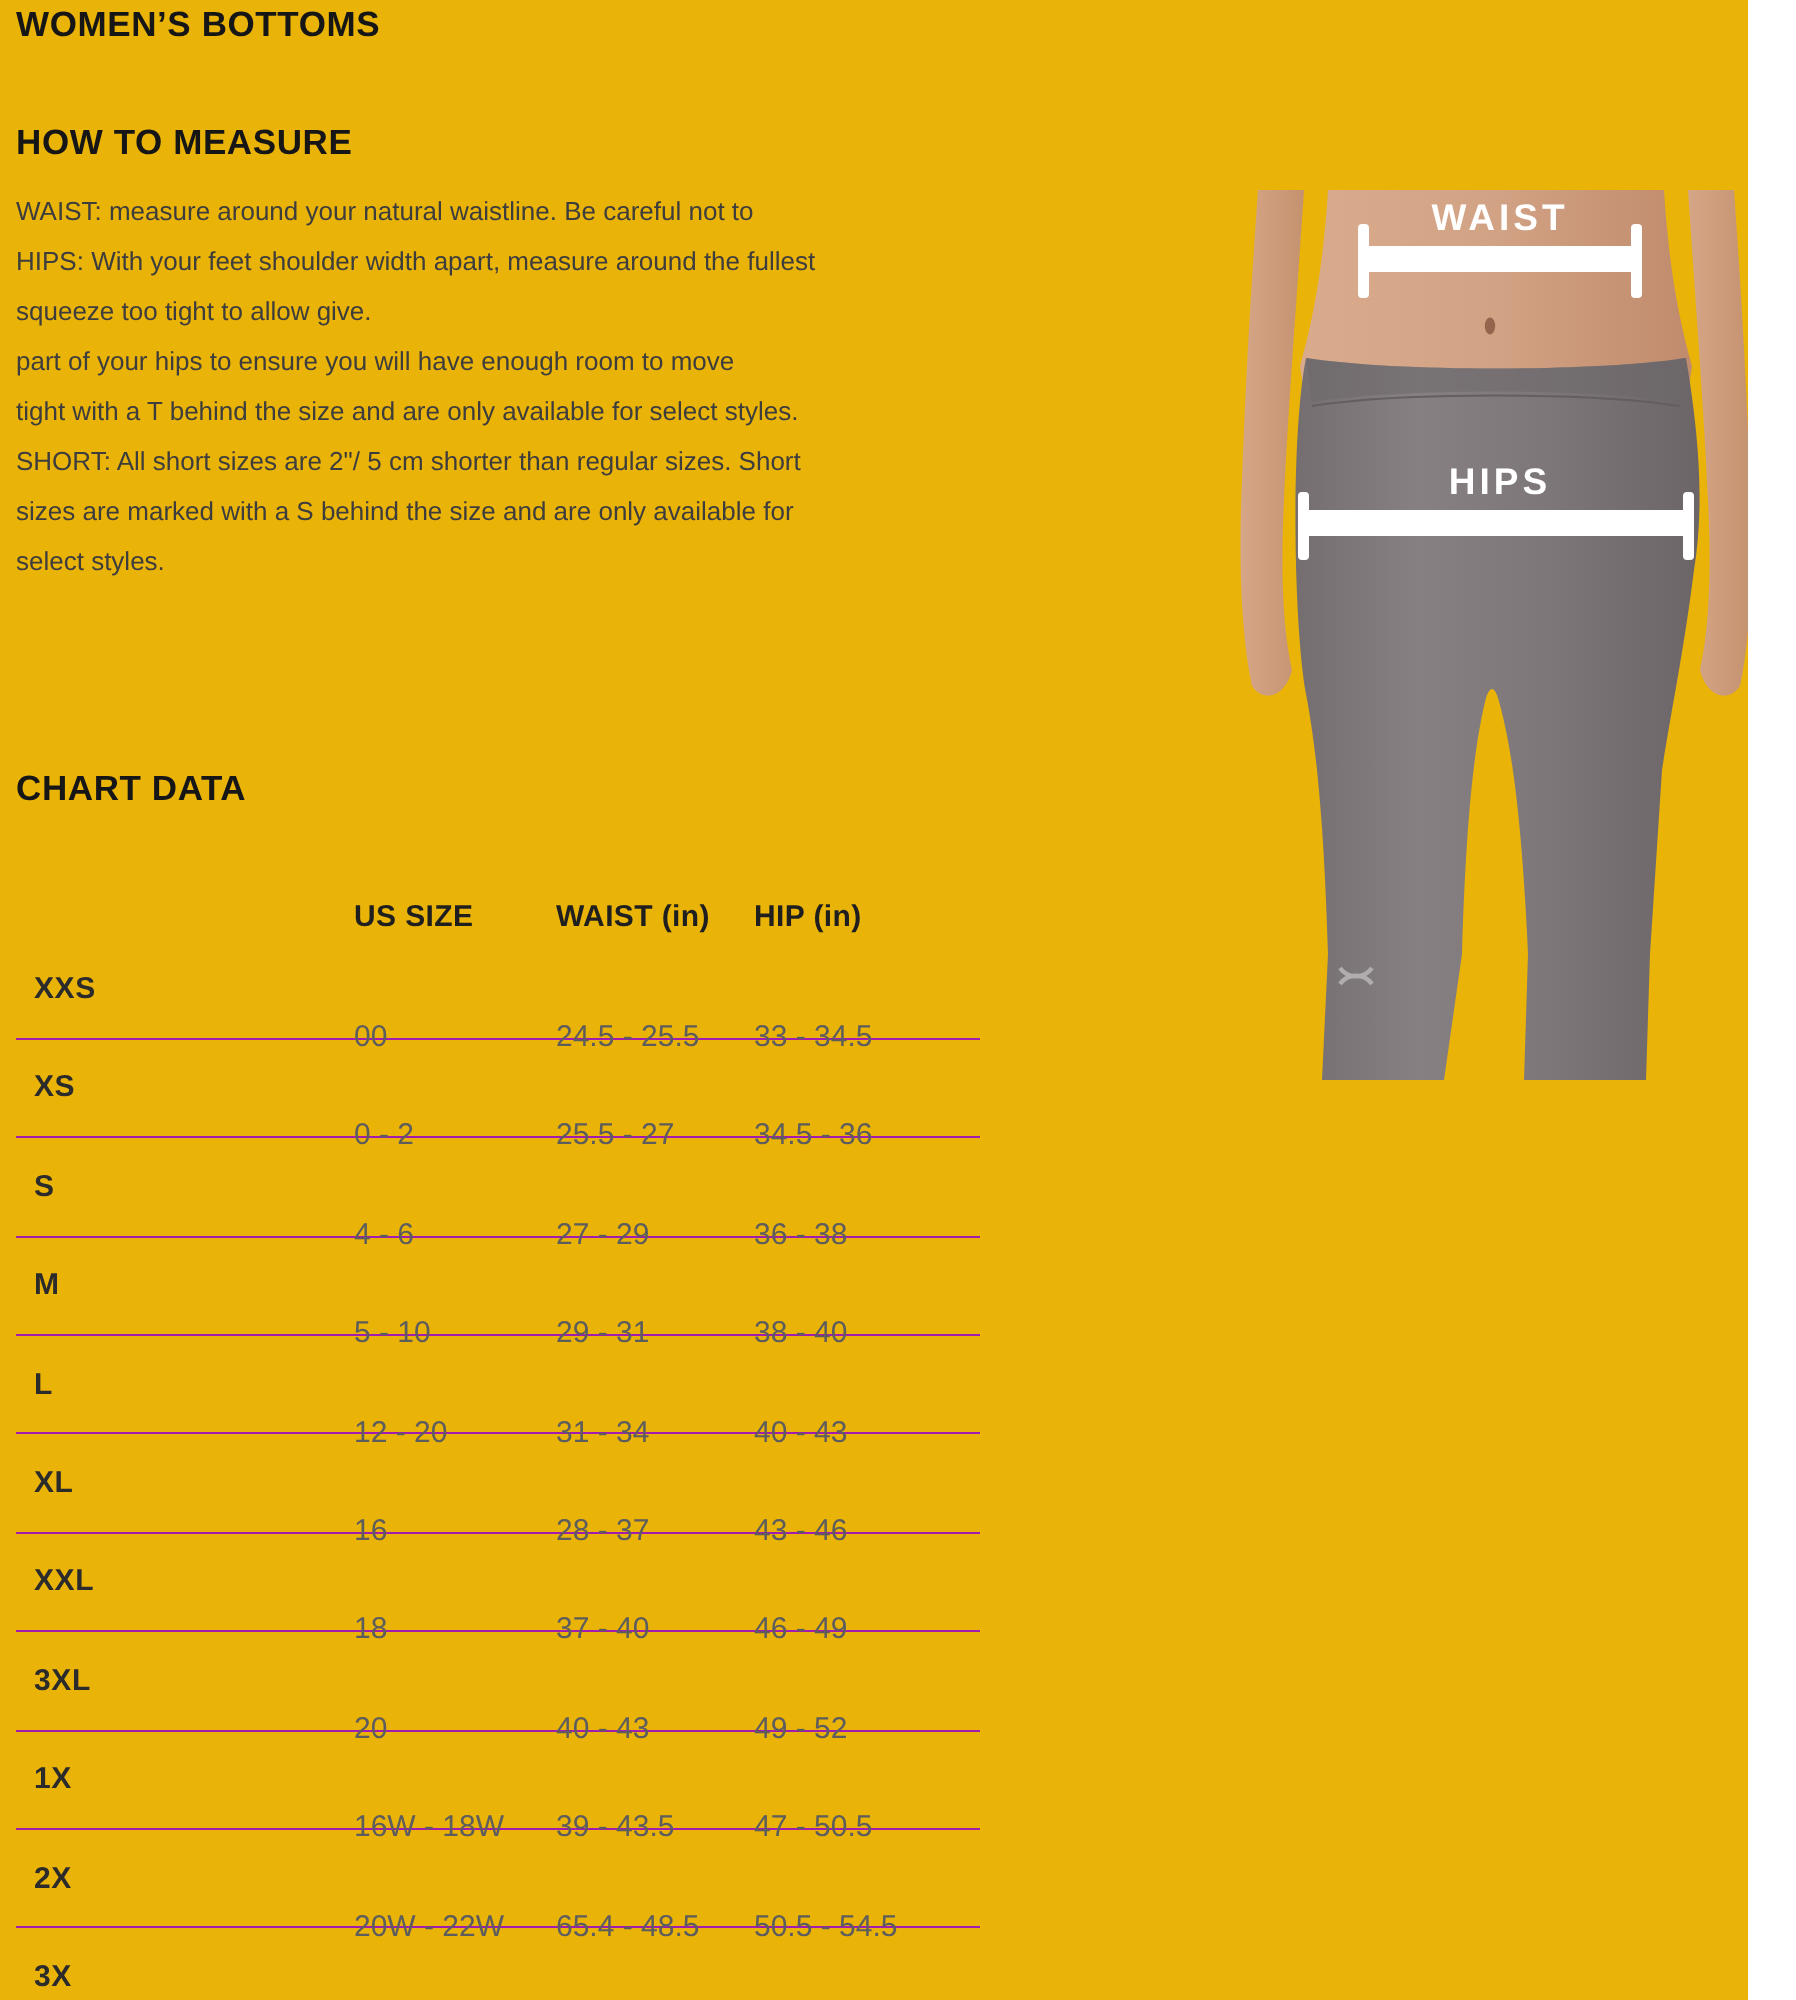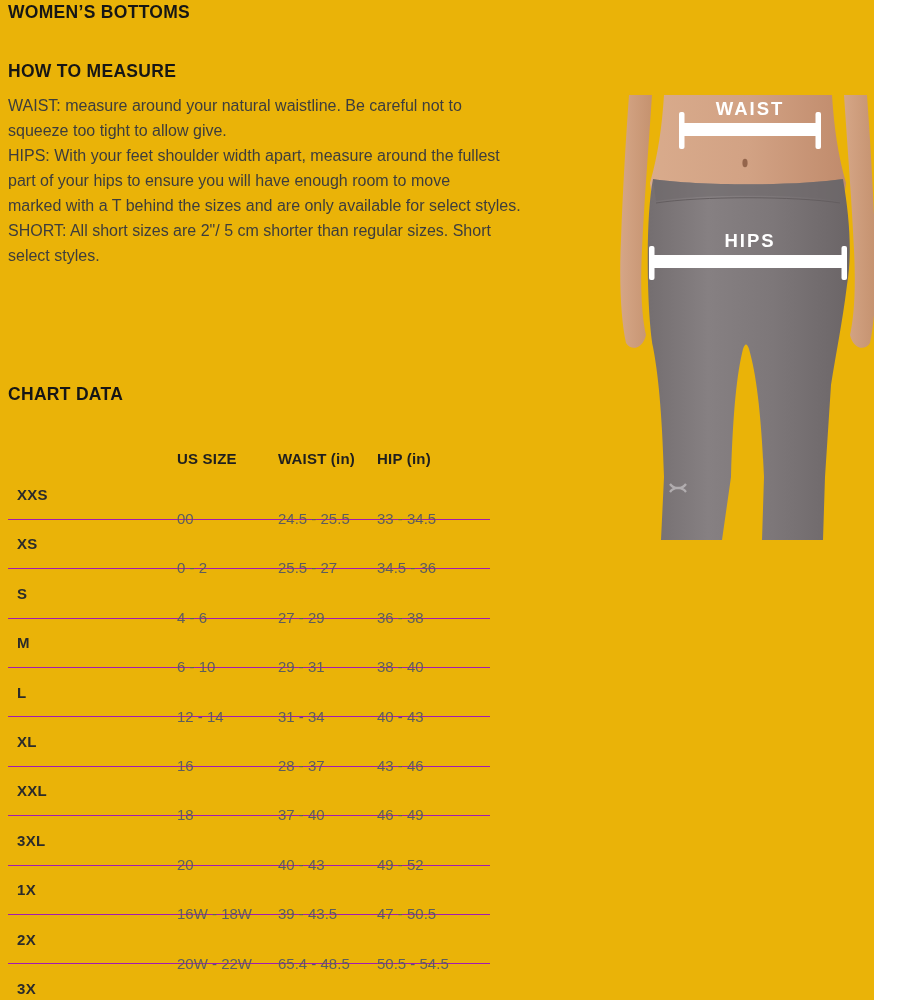--- a/index.html
+++ b/index.html
@@ -18,21 +18,21 @@
     white-space:nowrap;
   }
   .h1{top:2px;}
   .h2-measure{top:61px;}
   .h2-chart{top:384px;}
   .measure-text{
     position:absolute;left:8px;top:93px;width:540px;
   }
   .mline{
     height:25px;line-height:25px;
-    font-size:16px;color:#3d3d3d;white-space:nowrap;
+    font-size:13px;color:#3d3d3d;white-space:nowrap;
   }
   
   .size-table{
     position:absolute;left:8px;top:443px;width:482px;
   }
   .trow{display:flex;align-items:center;height:49.4px;box-sizing:border-box;}
   .trow:not(:last-child){border-bottom:1px solid #a21caf;}
   .thead{display:flex;align-items:flex-start;padding:7px 0 3.4px 0;}
   .c1{width:169px;box-sizing:border-box;padding-left:9px;}
   .c2{width:101px;}
@@ -56,25 +56,26 @@
 <body>
 
 <div class="page">
 
   <div class="h1">WOMEN’S BOTTOMS</div>
 
   <div class="h2 h2-measure">HOW TO MEASURE</div>
 
   <div class="measure-text">
     <div class="mline">WAIST: measure around your natural waistline. Be careful not to</div>
+    <div class="mline">HIPS: With your feet shoulder width apart, measure around the fullest</div>
     <div class="mline">squeeze too tight to allow give.</div>
-    <div class="mline">HIPS: With your feet shoulder width apart, measure around the fullest</div>
     <div class="mline">part of your hips to ensure you will have enough room to move</div>
-    <div class="mline">marked with a T behind the sizes and are only available for select styles.</div>
+    <div class="mline">tight with a T behind the size and are only available for select styles.</div>
     <div class="mline">SHORT: All short sizes are 2"/ 5 cm shorter than regular sizes. Short</div>
+    <div class="mline">sizes are marked with a S behind the size and are only available for</div>
     <div class="mline">select styles.</div>
   </div>
 
   <div class="figure">
     <svg width="300" height="460" viewBox="0 0 300 460">
       <defs>
         <linearGradient id="skinG" x1="0" y1="0" x2="1" y2="0">
           <stop offset="0" stop-color="#d9ab8c"></stop>
           <stop offset="0.5" stop-color="#d2a284"></stop>
           <stop offset="1" stop-color="#c08b6c"></stop>
@@ -158,27 +159,27 @@
       <div class="val-cell c4">34.5 - 36</div>
     </div>
     <div class="trow">
       <div class="size-cell c1">S</div>
       <div class="val-cell c2">4 - 6</div>
       <div class="val-cell c3">27 - 29</div>
       <div class="val-cell c4">36 - 38</div>
     </div>
     <div class="trow">
       <div class="size-cell c1">M</div>
-      <div class="val-cell c2">6 - 10</div>
+      <div class="val-cell c2">5 - 10</div>
       <div class="val-cell c3">29 - 31</div>
       <div class="val-cell c4">38 - 40</div>
     </div>
     <div class="trow">
       <div class="size-cell c1">L</div>
-      <div class="val-cell c2">12 - 14</div>
+      <div class="val-cell c2">12 - 20</div>
       <div class="val-cell c3">31 - 34</div>
       <div class="val-cell c4">40 - 43</div>
     </div>
     <div class="trow">
       <div class="size-cell c1">XL</div>
       <div class="val-cell c2">16</div>
       <div class="val-cell c3">28 - 37</div>
       <div class="val-cell c4">43 - 46</div>
     </div>
     <div class="trow">

